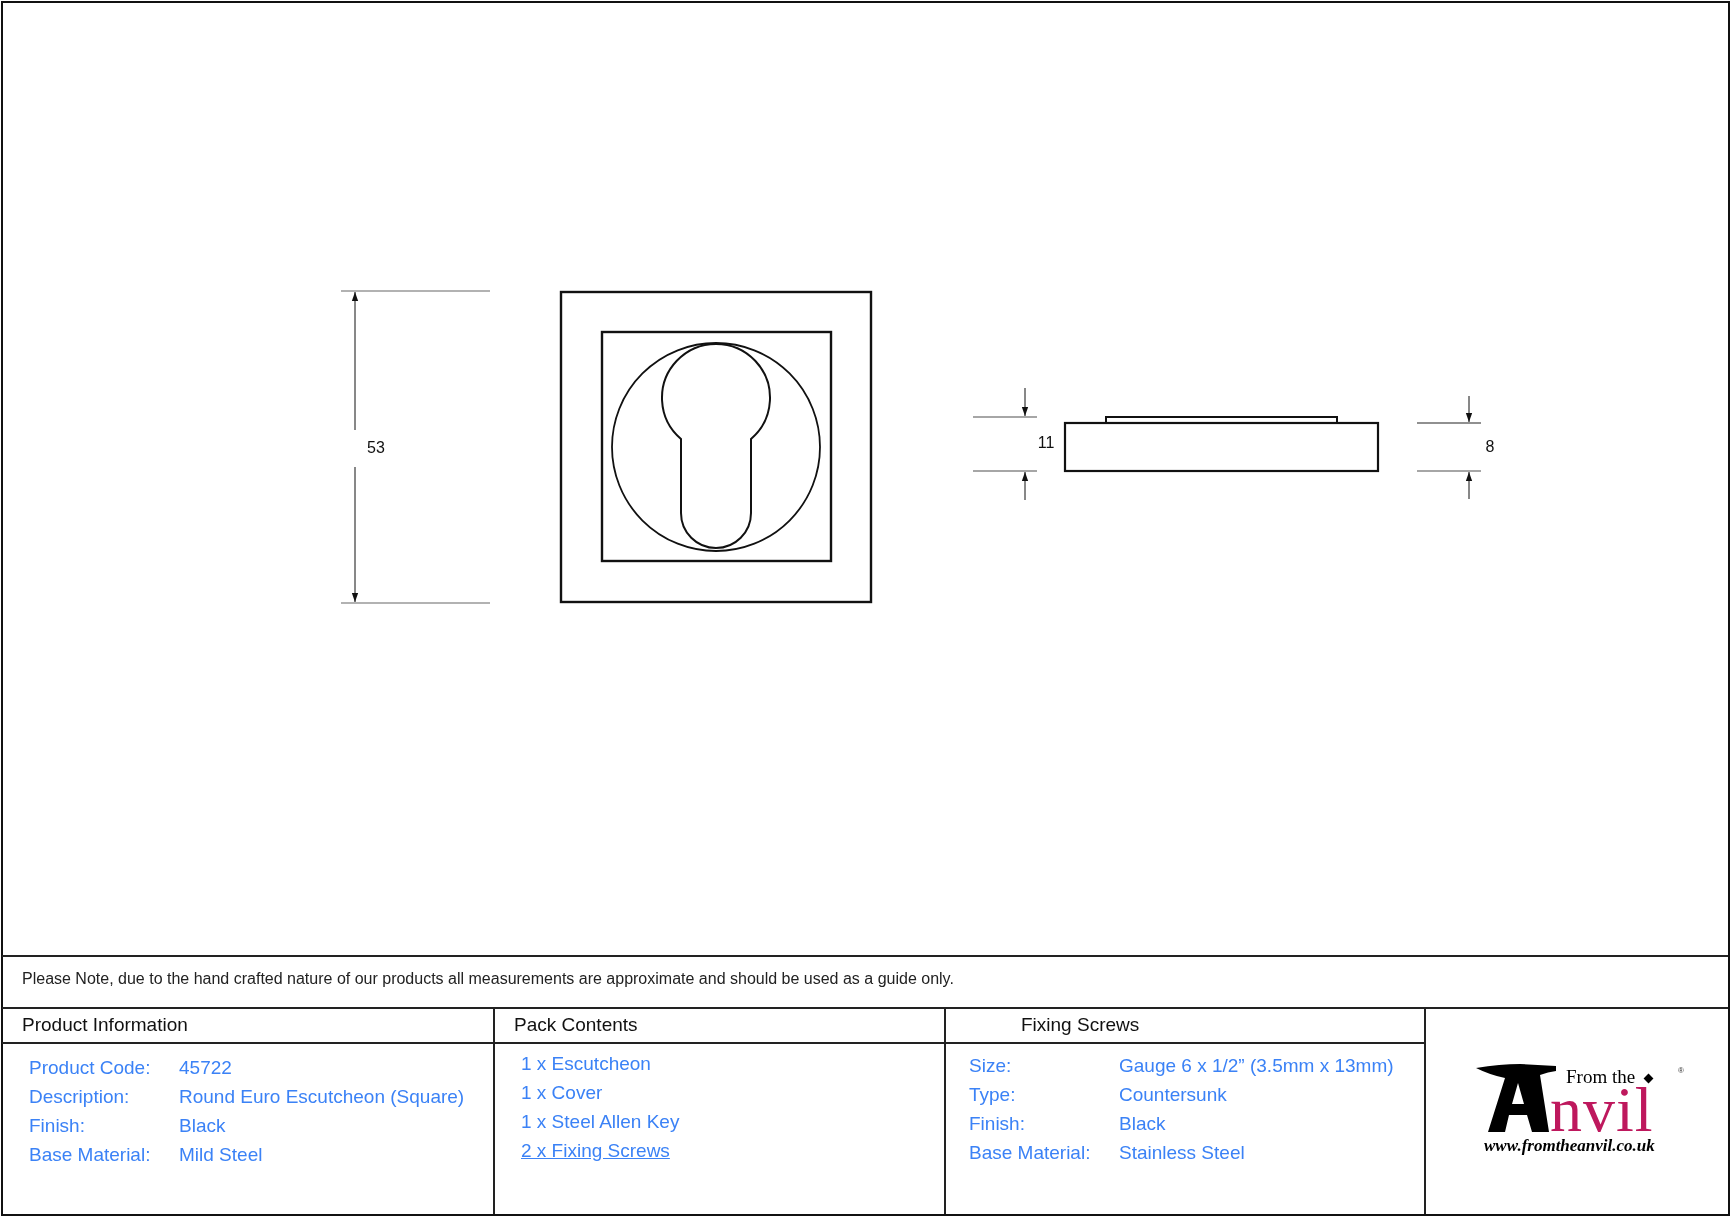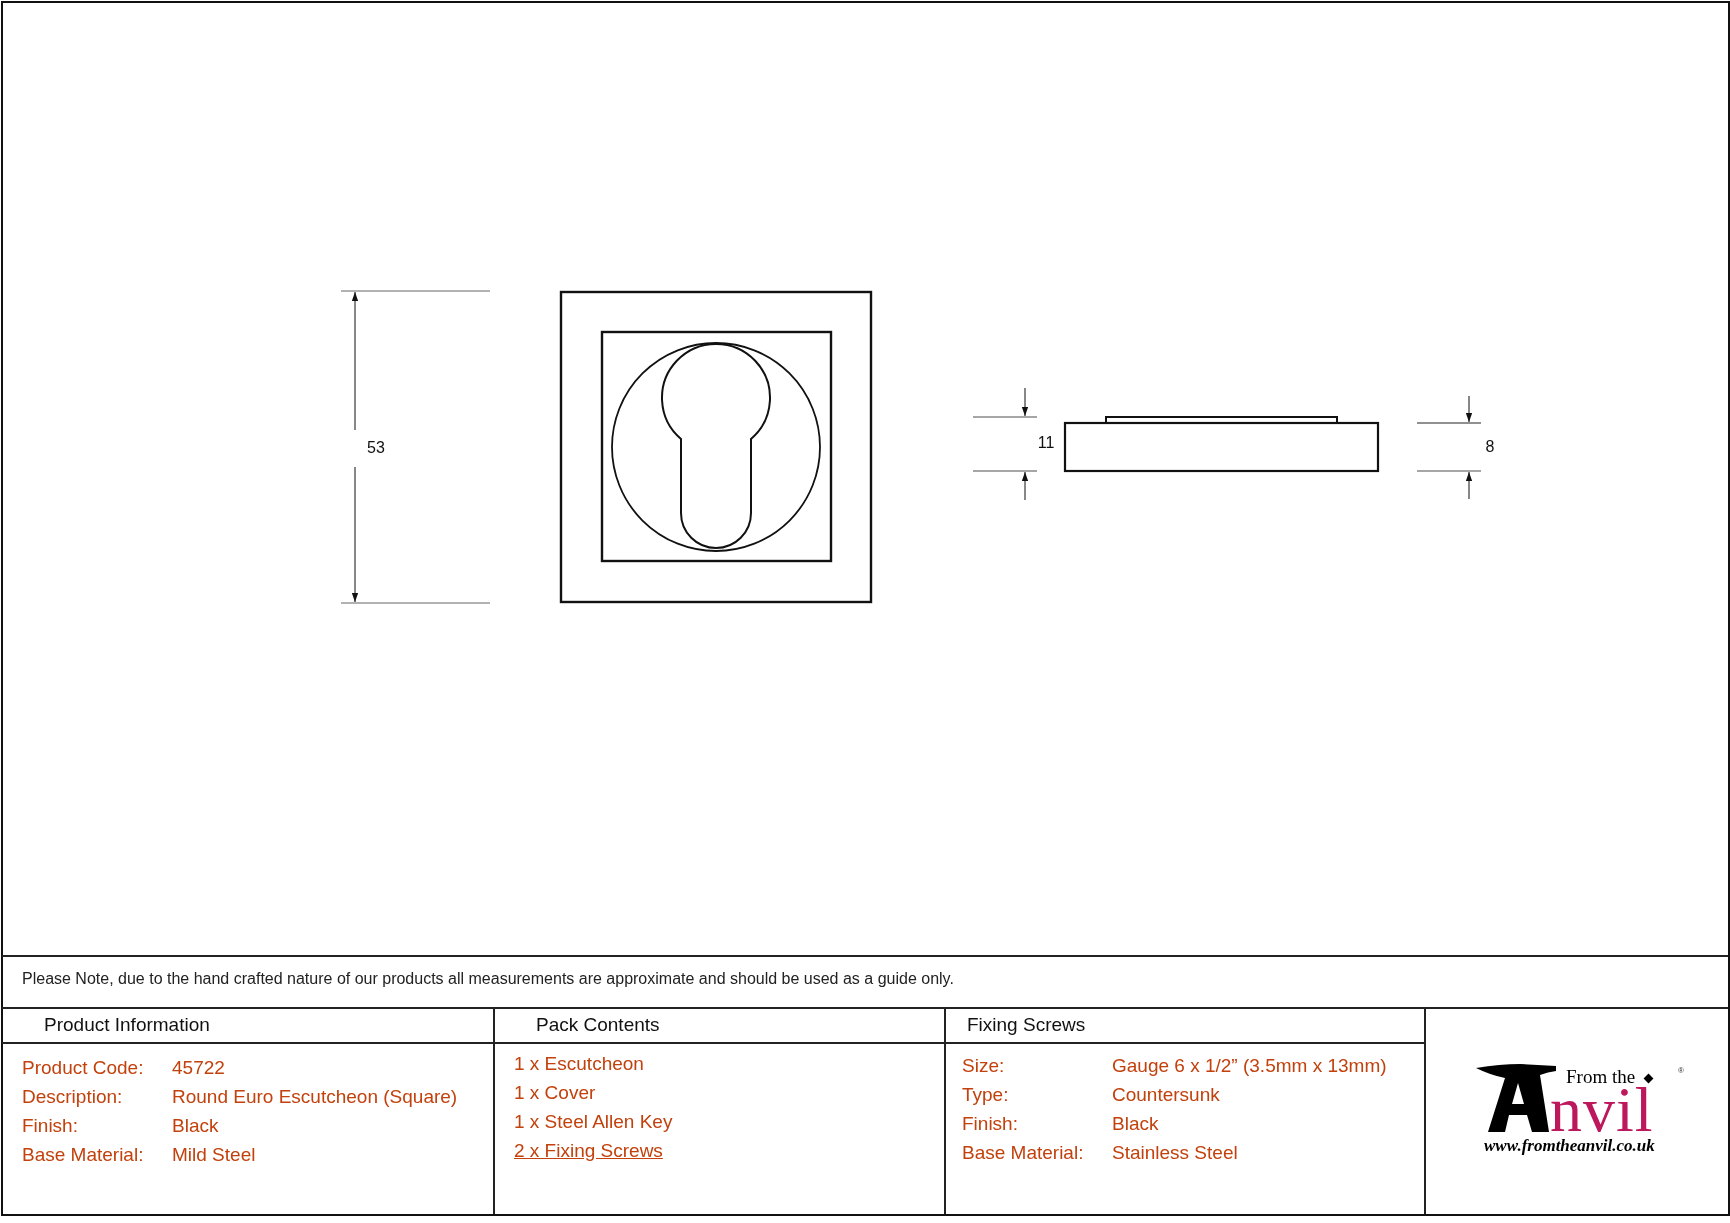--- a/index.html
+++ b/index.html
@@ -6,22 +6,22 @@
   body { width: 1730px; height: 1223px; position: relative; overflow: hidden;
          font-family: "Liberation Sans", "DejaVu Sans", sans-serif; color: #1a1a1a; }
   .sheet { position: absolute; left: 1px; top: 1px; width: 1725px; height: 1211px;
            border: 2px solid #111; box-sizing: content-box; }
   svg.drawing { position: absolute; left: 0; top: 0; }
   .dim-label { position: absolute; font-size: 16px; color: #111; transform: translate(-50%, -50%);
                background: #fff; line-height: 1; padding: 2px 1px; margin-left: 21px; }
   .hline { position: absolute; height: 0; border-top: 2px solid #222; }
   .vline { position: absolute; width: 0; border-left: 2px solid #222; }
   .note { position: absolute; left: 22px; top: 970px; font-size: 16px; color: #222; white-space: nowrap; }
-  .col-head { position: absolute; font-size: 19px; color: #111; white-space: nowrap; top: 1014px; margin-left: 22px; }
-  .row-text { position: absolute; font-size: 19px; color: #c2410c; white-space: nowrap; }
+  .col-head { position: absolute; font-size: 19px; color: #111; white-space: nowrap; top: 1014px; }
+  .row-text { position: absolute; font-size: 19px; color: #3b82f6; white-space: nowrap; margin-left: 7px; }
   .logo { position: absolute; left: 1470px; top: 1058px; width: 220px; height: 100px; }
   .logo-from { position: absolute; left: 96px; top: 8px; font-family: "Liberation Serif", "DejaVu Serif", serif;
                font-size: 19px; color: #000; }
   .logo-nvil { position: absolute; left: 80px; top: 20px; font-family: "Liberation Serif", "DejaVu Serif", serif;
                font-size: 64px; color: #be185d; line-height: 1; letter-spacing: 1px; }
   .logo-url { position: absolute; left: 14px; top: 78px; font-family: "Liberation Serif", "DejaVu Serif", serif;
               font-style: italic; font-size: 17px; color: #000; white-space: nowrap; font-weight: bold; }
   .logo-reg { position: absolute; left: 208px; top: 8px; font-size: 8px; color: #333; }
   .logo-diamond { position: absolute; left: 175px; top: 17px; width: 7px; height: 7px; background: #000;
                   transform: rotate(45deg); }
@@ -119,21 +119,21 @@
 </div>
 
 <div class="col-head" style="left:514px;">Pack Contents</div>
 <div>
   <div class="row-text" style="left:514px; top:1053px;">1 x Escutcheon</div>
   <div class="row-text" style="left:514px; top:1082px;">1 x Cover</div>
   <div class="row-text" style="left:514px; top:1111px;">1 x Steel Allen Key</div>
   <div class="row-text" style="left:514px; top:1140px;text-decoration:underline;">2 x Fixing Screws</div>
 </div>
 
-<div class="col-head" style="left:945px;text-align:center;">Fixing Screws</div>
+<div class="col-head" style="left:1021px;text-align:center;">Fixing Screws</div>
 <div>
   <div class="row-text" style="left:962px; top:1055px;">Size:</div>
   <div class="row-text" style="left:1112px; top:1055px;">Gauge 6 x 1/2” (3.5mm x 13mm)</div>
   <div class="row-text" style="left:962px; top:1084px;">Type:</div>
   <div class="row-text" style="left:1112px; top:1084px;">Countersunk</div>
   <div class="row-text" style="left:962px; top:1113px;">Finish:</div>
   <div class="row-text" style="left:1112px; top:1113px;">Black</div>
   <div class="row-text" style="left:962px; top:1142px;">Base Material:</div>
   <div class="row-text" style="left:1112px; top:1142px;">Stainless Steel</div>
 </div>

